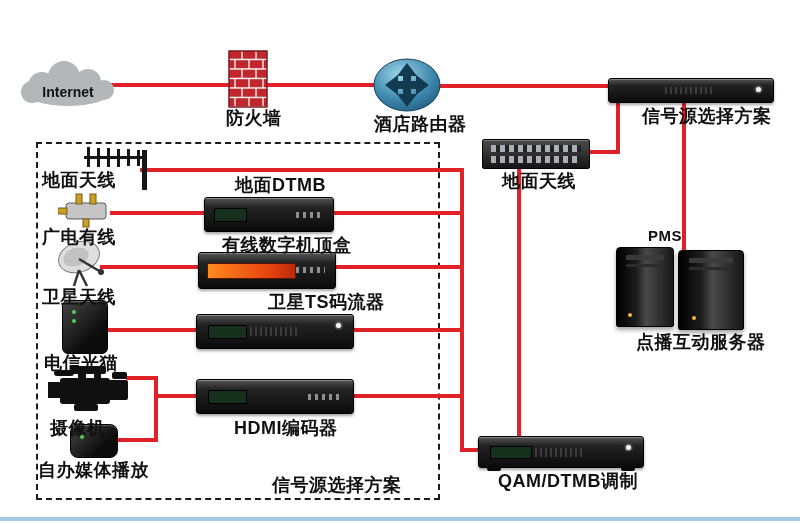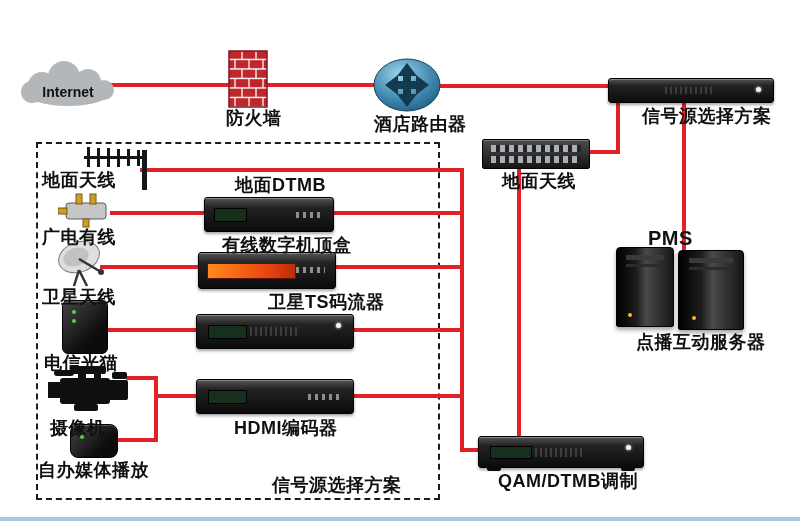--- a/index.html
+++ b/index.html
@@ -142,21 +142,21 @@
     <span class="led"></span>
   </div>
   <div class="lbl" style="left:642px;top:104px;">信号源选择方案</div>
 
   <div class="switch" style="left:482px;top:139px;width:106px;height:28px;">
     <span class="prow a"></span>
     <span class="prow b"></span>
   </div>
   <div class="lbl" style="left:502px;top:169px;">地面天线</div>
 
-  <div class="lbl" style="left:648px;top:227px;font-size:20px;">PMS</div>
+  <div class="lbl" style="left:648px;top:227px;font-size:15px;">PMS</div>
   <div class="tower" style="left:616px;top:247px;width:56px;height:78px;">
     <span class="bay"></span>
     <span class="bay2"></span>
     <span class="tled"></span>
   </div>
   <div class="tower" style="left:678px;top:250px;width:64px;height:78px;">
     <span class="bay"></span>
     <span class="bay2"></span>
     <span class="tled"></span>
   </div>

